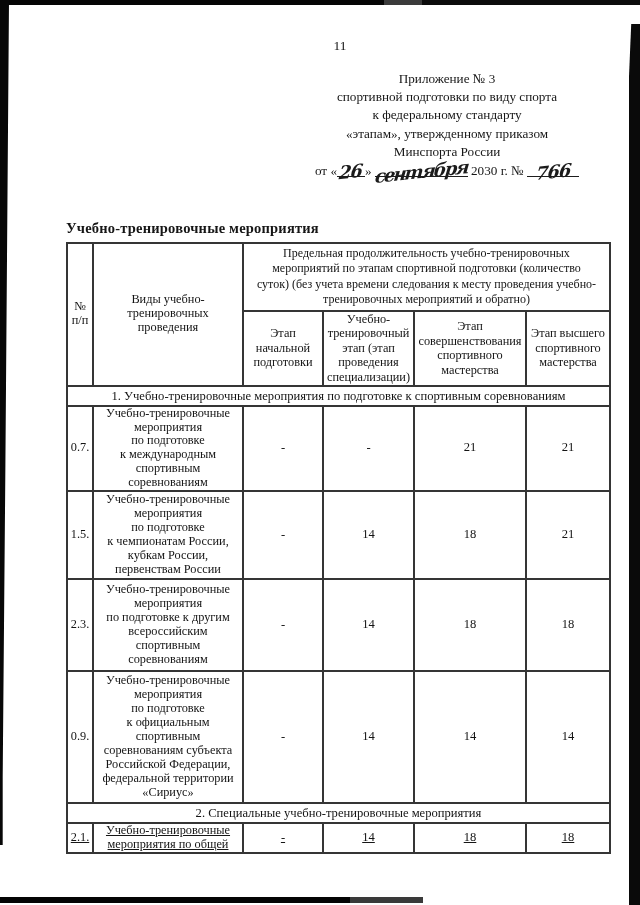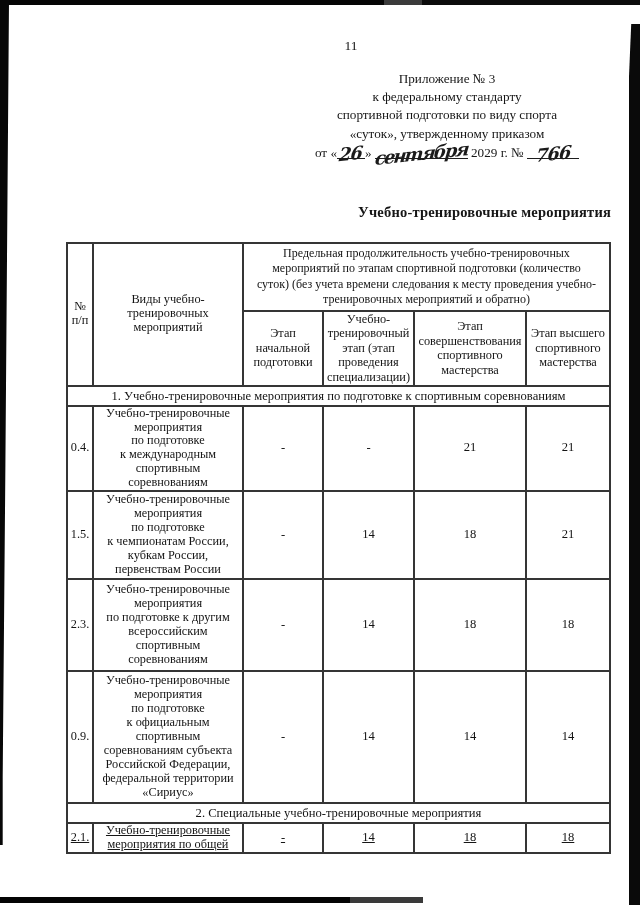--- a/index.html
+++ b/index.html
@@ -11,36 +11,36 @@
   
   .top-bar{position:absolute;left:0;top:0;width:640px;height:5px;
     background:linear-gradient(90deg,#050505 0 60%,#3b3b3b 60% 66%,#0c0c0c 66% 100%);}
   .left-bar{position:absolute;left:0;top:0;width:9px;height:845px;background:#070707;
     clip-path:polygon(0 0,100% 0,60% 55%,30% 92%,30% 100%,0 100%);}
   .right-bar{position:absolute;left:629px;top:24px;width:11px;height:881px;background:#0a0a0a;
     clip-path:polygon(20% 0,100% 0,100% 100%,0 100%,0 6%);}
   .bottom-bar{position:absolute;left:0;top:897px;width:460px;height:6px;
     background:linear-gradient(90deg,#040404 0 76%,#3a3a3a 76% 92%,rgba(0,0,0,0) 92%);}
   
-  .page-number{position:absolute;left:328px;top:38px;width:46px;text-align:center;
+  .page-number{position:absolute;left:317px;top:38px;width:46px;text-align:center;
     font-size:13.5px;}
   .annex{position:absolute;left:306px;top:70px;width:282px;text-align:center;
     font-size:13.2px;line-height:18.2px;}
   .date-line{margin-top:1px;white-space:nowrap;font-size:13.2px;}
   .hw-slot{display:inline-block;border-bottom:1.4px solid #1d1d1d;text-align:center;
     vertical-align:baseline;line-height:10px;}
   .slot-day{min-width:28px;}
   .slot-month{min-width:92px;}
   .slot-number{min-width:52px;}
   .hw{display:inline-block;font-family:"DejaVu Serif", serif;font-style:italic;font-weight:700;
     font-size:18px;letter-spacing:-1px;transform:rotate(-6deg) skewX(-12deg);
     position:relative;top:3px;color:#1b1b1b;}
   .slot-month .hw{letter-spacing:-2px;font-size:18px;}
   
-  .doc-title{position:absolute;left:66px;top:204px;width:545px;text-align:right;
+  .doc-title{position:absolute;left:66px;top:220px;width:545px;text-align:left;
     font-weight:700;font-size:14.5px;letter-spacing:.2px;}
   
   .tbl-wrap{position:absolute;left:66px;top:242px;}
   table{border-collapse:collapse;table-layout:fixed;width:543px;}
   col.c-num{width:26px;} col.c-types{width:150px;} col.c-s1{width:80px;}
   col.c-s2{width:91px;} col.c-s3{width:112px;} col.c-s4{width:84px;}
   th,td{border:2px solid #353535;padding:0 2px;text-align:center;vertical-align:middle;
     font-weight:400;font-size:12.3px;line-height:13.9px;color:#141414;}
   .pre{white-space:pre-line;}
   .span-hdr{font-size:12px;line-height:15.4px;padding:2px 3px;}
@@ -56,45 +56,46 @@
 
 <div class="top-bar"></div>
 <div class="left-bar"></div>
 <div class="right-bar"></div>
 <div class="bottom-bar"></div>
 
 <div class="page-number">11</div>
 
 <div class="annex">
   <div>Приложение № 3</div>
+  <div>спортивной подготовки по виду спорта</div>
   <div>к федеральному стандарту</div>
-  <div>спортивной подготовки по виду спорта</div>
-  <div>«суток», утвержденному приказом</div>
-  <div class="date-line"><span>от «</span><span class="hw-slot slot-day"><span class="hw">26</span></span><span>» </span><span class="hw-slot slot-month"><span class="hw">сентября</span></span><span> 2029 г. № </span><span class="hw-slot slot-number"><span class="hw">766</span></span></div>
+  <div>«этапам», утвержденному приказом</div>
+  <div>Минспорта России</div>
+  <div class="date-line"><span>от «</span><span class="hw-slot slot-day"><span class="hw">26</span></span><span>» </span><span class="hw-slot slot-month"><span class="hw">сентября</span></span><span> 2030 г. № </span><span class="hw-slot slot-number"><span class="hw">766</span></span></div>
 </div>
 
 <div class="doc-title">Учебно-тренировочные мероприятия</div>
 
 <div class="tbl-wrap">
   <table>
     <colgroup>
       <col class="c-num">
         <col class="c-types">
         <col class="c-s1">
         <col class="c-s2">
         <col class="c-s3">
         <col class="c-s4">
     </colgroup>
     <tbody>
         <tr class="h1">
       <th rowspan="2" class="pre">№
 п/п</th>
       <th rowspan="2" class="pre">Виды учебно-
 тренировочных
-мероприятий</th>
+проведения</th>
       <th colspan="4" class="pre span-hdr">Предельная продолжительность учебно-тренировочных
 мероприятий по этапам спортивной подготовки (количество
 суток) (без учета времени следования к месту проведения учебно-
 тренировочных мероприятий и обратно)</th>
     </tr>
     <tr class="h2">
       <th class="pre stage-hdr">Этап
 начальной
 подготовки</th>
       <th class="pre stage-hdr">Учебно-
@@ -107,21 +108,21 @@
 спортивного
 мастерства</th>
       <th class="pre stage-hdr">Этап высшего
 спортивного
 мастерства</th>
     </tr>
     <tr>
       <td colspan="6" class="section-cell">1. Учебно-тренировочные мероприятия по подготовке к спортивным соревнованиям</td>
     </tr>
     <tr class="r11">
-      <td>0.4.</td>
+      <td>0.7.</td>
       <td class="pre">Учебно-тренировочные
 мероприятия
 по подготовке
 к международным
 спортивным
 соревнованиям</td>
       <td class="val">-</td>
       <td class="val">-</td>
       <td class="val">21</td>
       <td class="val">21</td>

